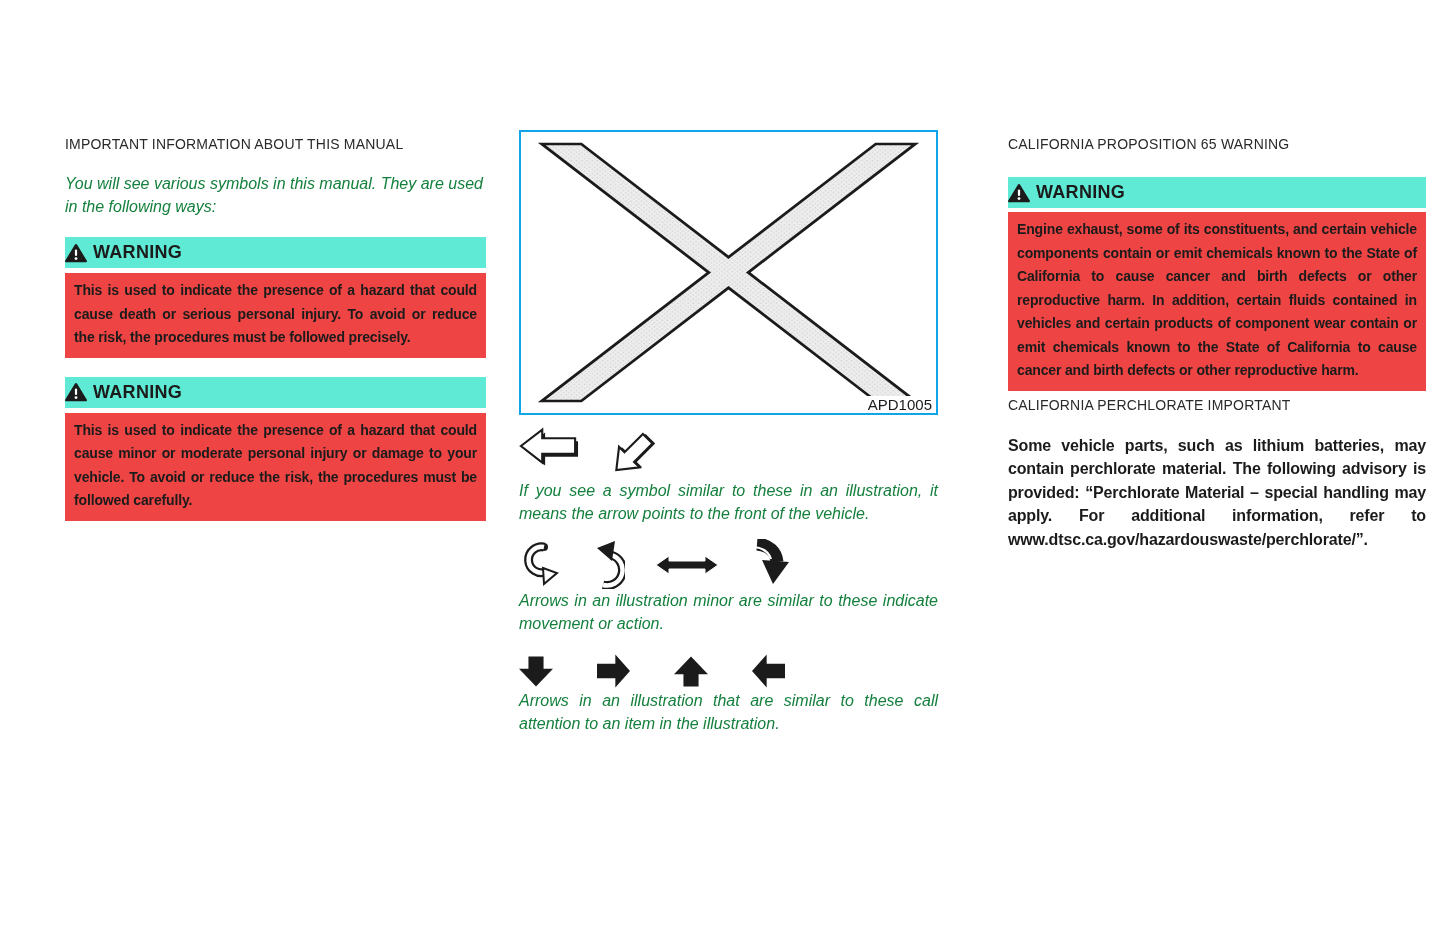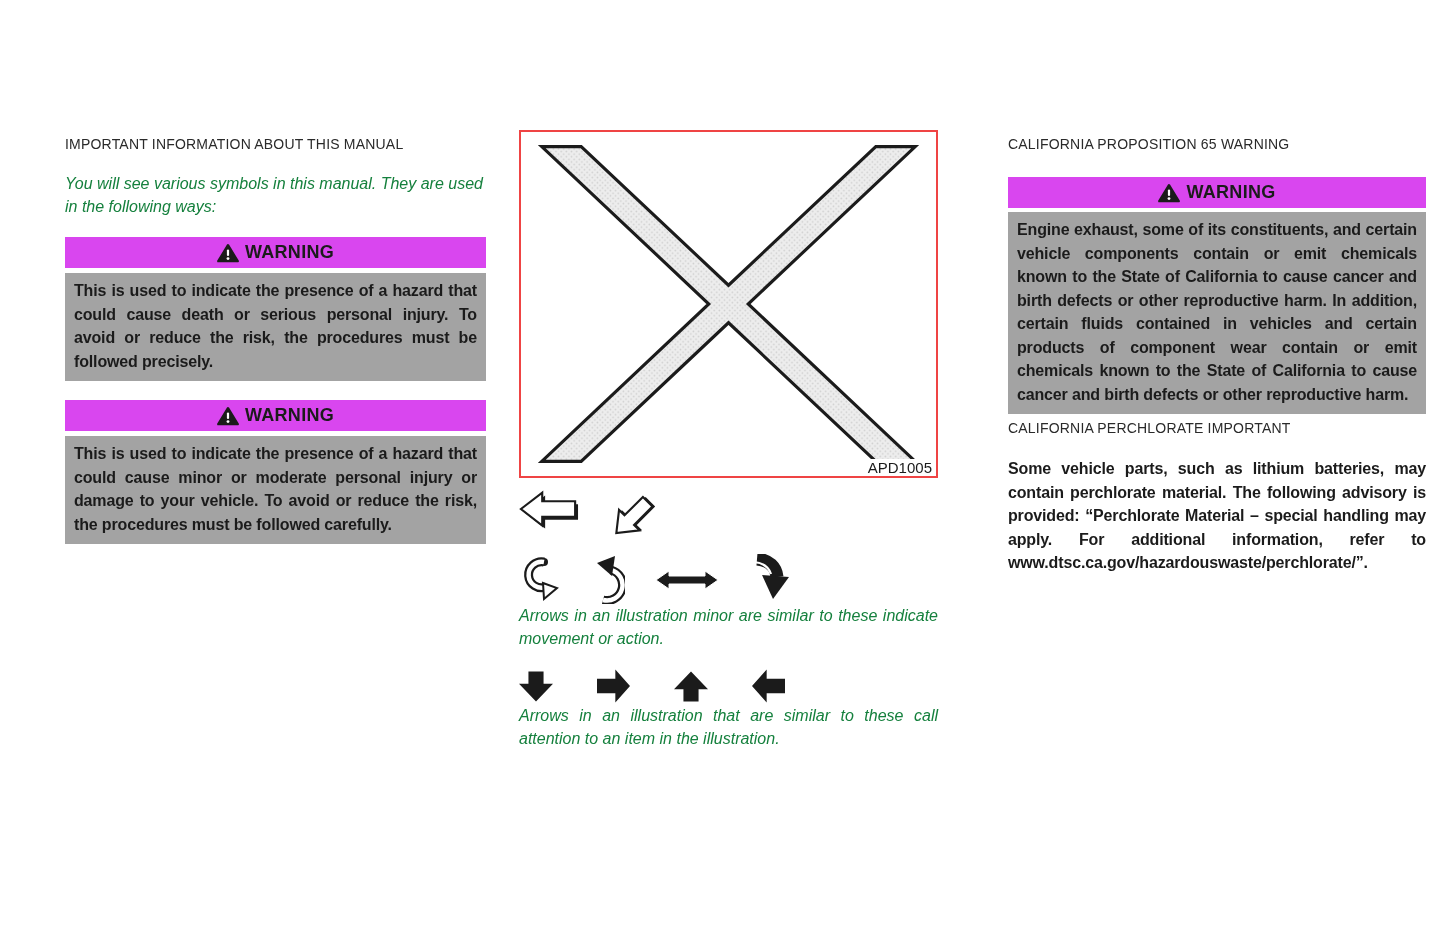--- a/index.html
+++ b/index.html
@@ -18,35 +18,35 @@
   }
   .body-text{
     font-size:16px; line-height:23px; margin:0; color:#15803d;
     -webkit-hyphens:manual; hyphens:manual;font-style:italic;
   }
   .intro{margin-top:14px;}
   .justified{text-align:justify;}
 
   .alert{margin-top:19px;}
   .alert-bar{
-    background:#d946ef; height:31px; display:flex; align-items:center;
-    justify-content:center; gap:6px; font-weight:700; font-size:18px;
+    background:#5eead4; height:31px; display:flex; align-items:center;
+    gap:6px; font-weight:700; font-size:18px;
     letter-spacing:0.3px;
   }
   .alert-body{
-    margin-top:5px; background:#a3a3a3; padding:6px 9px 8px 9px;
-    font-weight:700; font-size:16px; line-height:23.5px; text-align:justify;
+    margin-top:5px; background:#ef4444; padding:6px 9px 8px 9px;
+    font-weight:700; font-size:14px; line-height:23.5px; text-align:justify;
     letter-spacing:-0.15px; -webkit-hyphens:manual; hyphens:manual;
   }
   .tri-icon{display:inline-flex; line-height:0;}
 
   
   .xfig{
-    margin:0; position:relative; width:419px; height:348px;
-    border:2px solid #ef4444; box-sizing:border-box; background:#fff;
+    margin:0; position:relative; width:419px; height:285px;
+    border:2px solid #0ea5e9; box-sizing:border-box; background:#fff;
   }
   .xfig svg{display:block; width:100%; height:100%;}
   .figcode{
     position:absolute; right:4px; bottom:0px; font-size:15px; color:#1b1b1b;
     background:#fff; padding-left:4px;
   }
   .caption{margin-top:12px;}
   .caption b{font-weight:700;}
 
   .arrow-row{display:flex; align-items:center;}
@@ -123,20 +123,21 @@
         <polygon points="5,22 27,5 27,14 61,14 61,30 27,30 27,39" fill="#1b1b1b"></polygon>
         <polygon points="2,19 24,2 24,11 58,11 58,27 24,27 24,36" fill="#fff" stroke="#1b1b1b" stroke-width="2.2"></polygon>
       </svg>
       <svg width="54" height="54" viewBox="0 0 56 56">
         <g transform="translate(28,27) rotate(-45)">
           <polygon points="-22,3 -3,-12 -3,-4 24,-4 24,10 -3,10 -3,18" fill="#1b1b1b"></polygon>
           <polygon points="-24,1 -5,-14 -5,-6 22,-6 22,8 -5,8 -5,16" fill="#fff" stroke="#1b1b1b" stroke-width="2.2"></polygon>
         </g>
       </svg>
     </div>
+    <p class="body-text justified after-arrows">If you see a symbol similar to these in an illustra­tion, it means the arrow points to the front of the vehicle.</p>
 
     <div class="arrow-row row-move">
       <svg width="40" height="48" viewBox="0 0 40 48">
         <circle cx="25" cy="8" r="4" fill="#1b1b1b"></circle>
         <path d="M25,8 A13,13 0 1 0 27,33" fill="none" stroke="#1b1b1b" stroke-width="9"></path>
         <path d="M25,8 A13,13 0 1 0 27,33" fill="none" stroke="#fff" stroke-width="4.5"></path>
         <polygon points="24,29 38,34 25,45" fill="#fff" stroke="#1b1b1b" stroke-width="2"></polygon>
       </svg>
       <svg width="36" height="50" viewBox="0 0 36 50">
         <path d="M14,46 A14,14 0 1 0 22,16" fill="none" stroke="#1b1b1b" stroke-width="9"></path>

